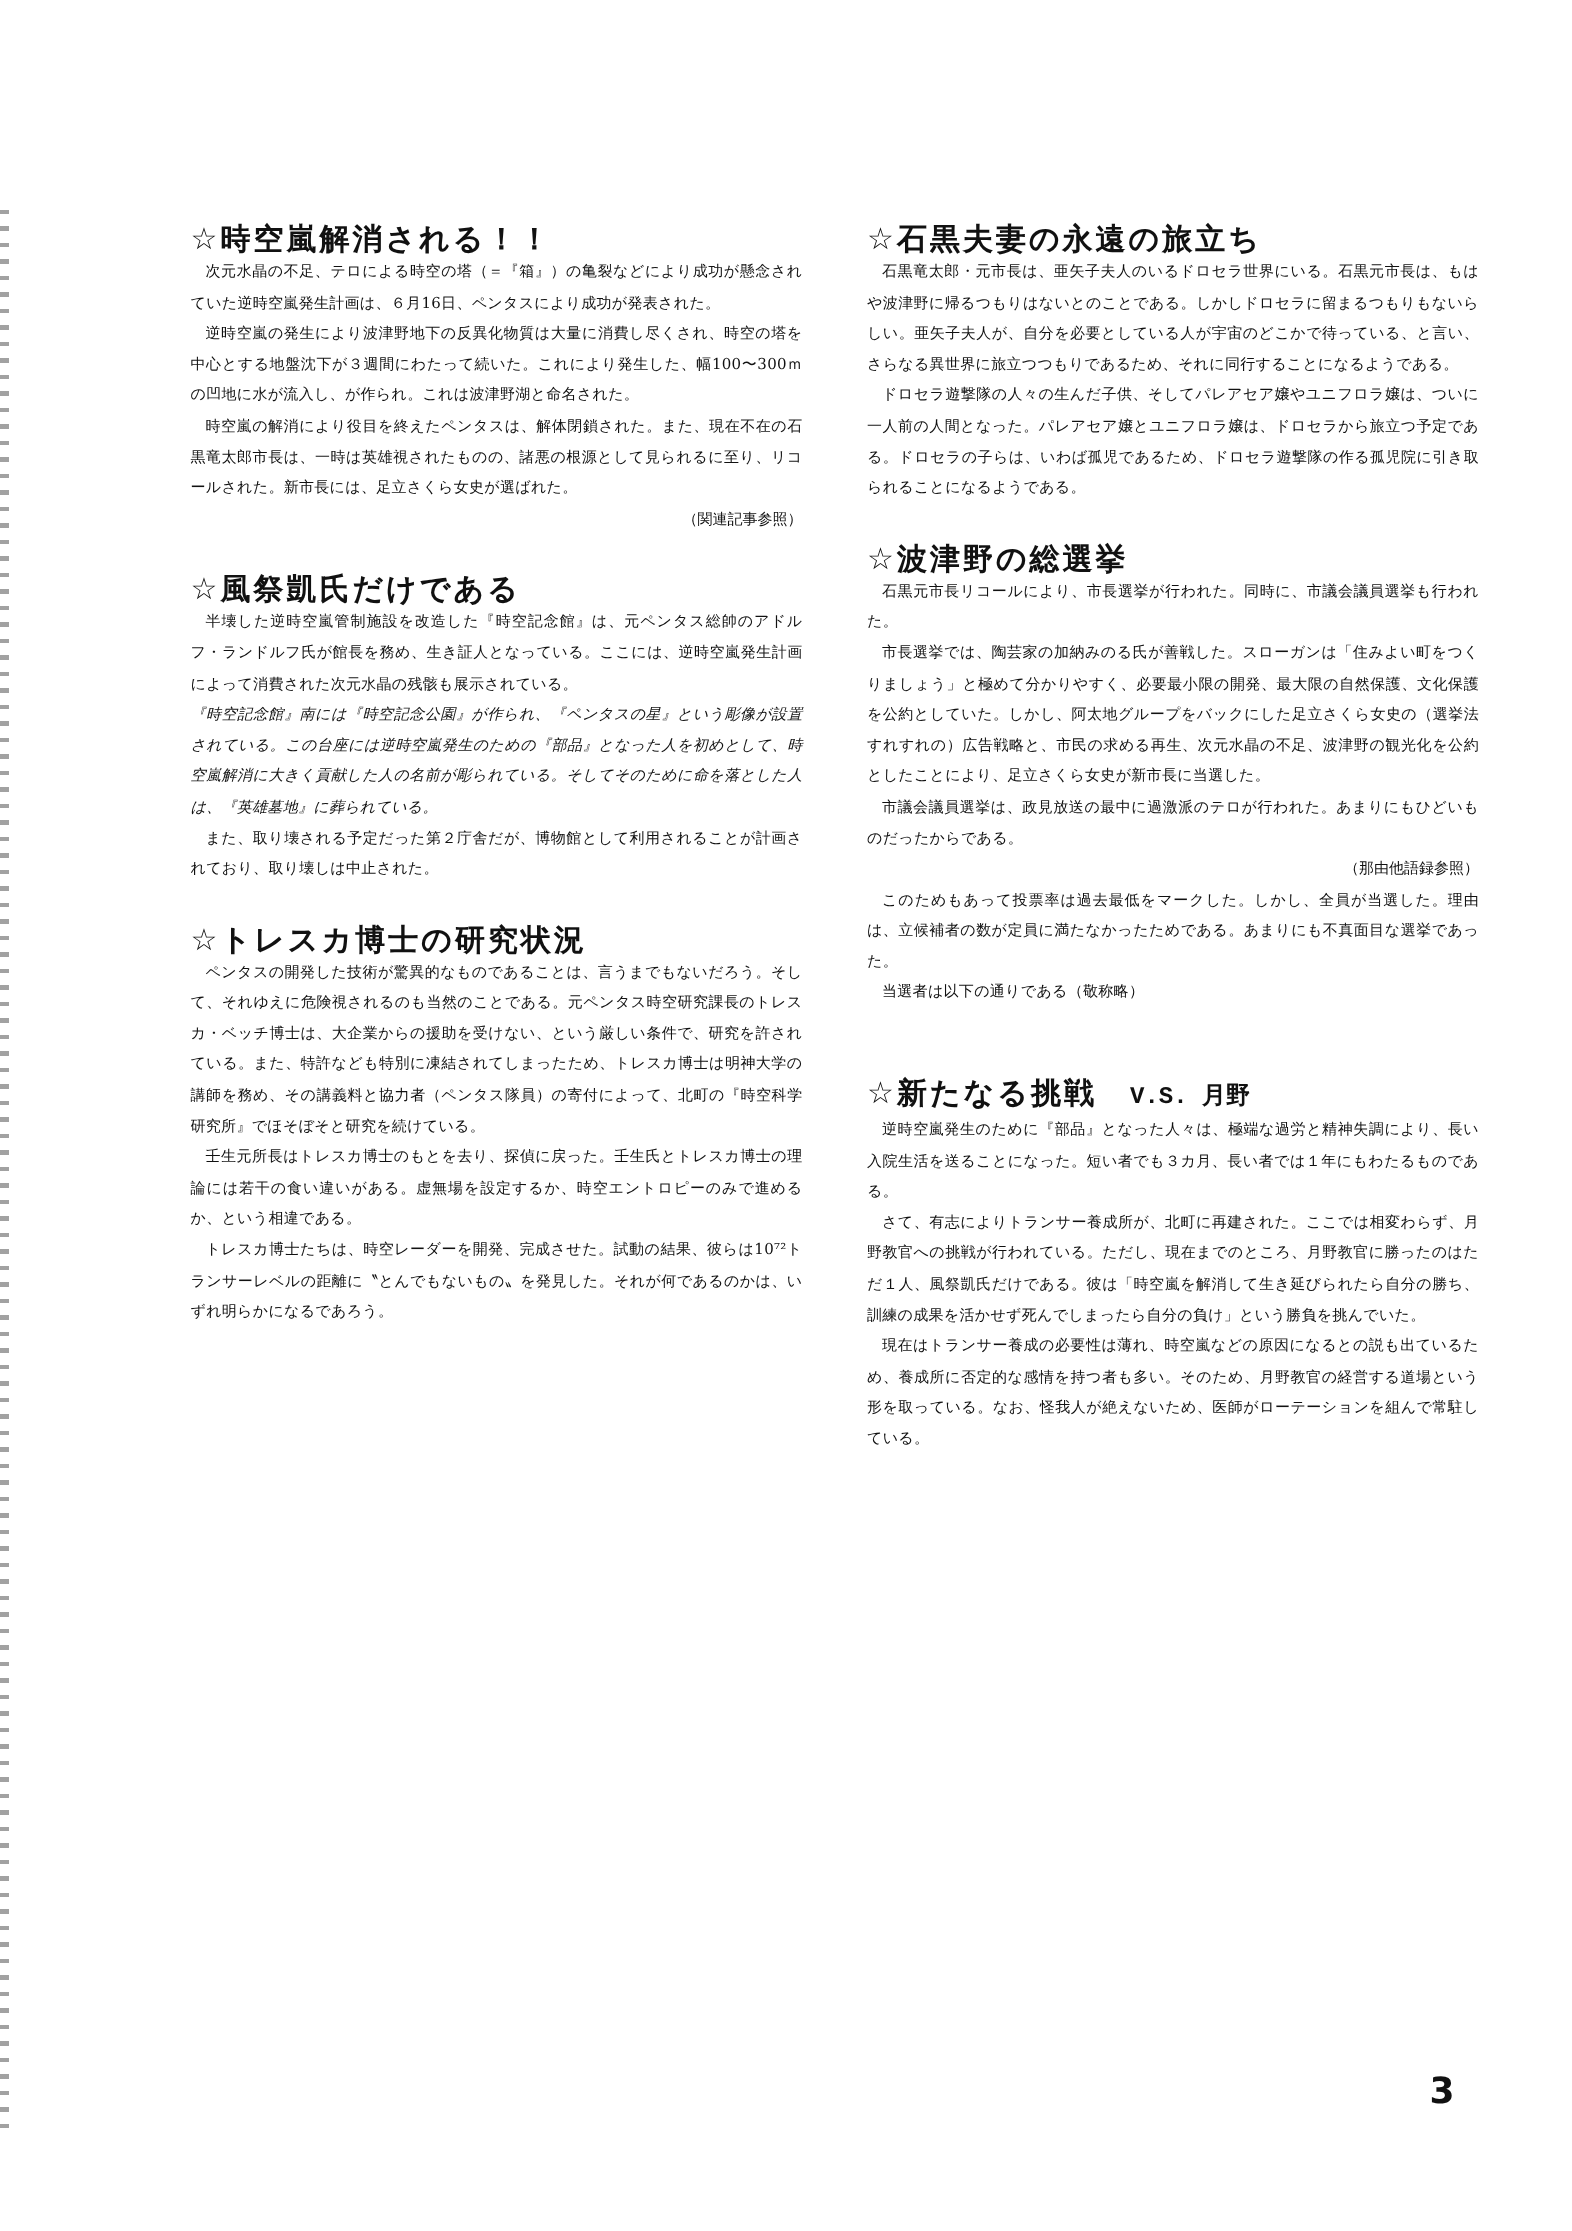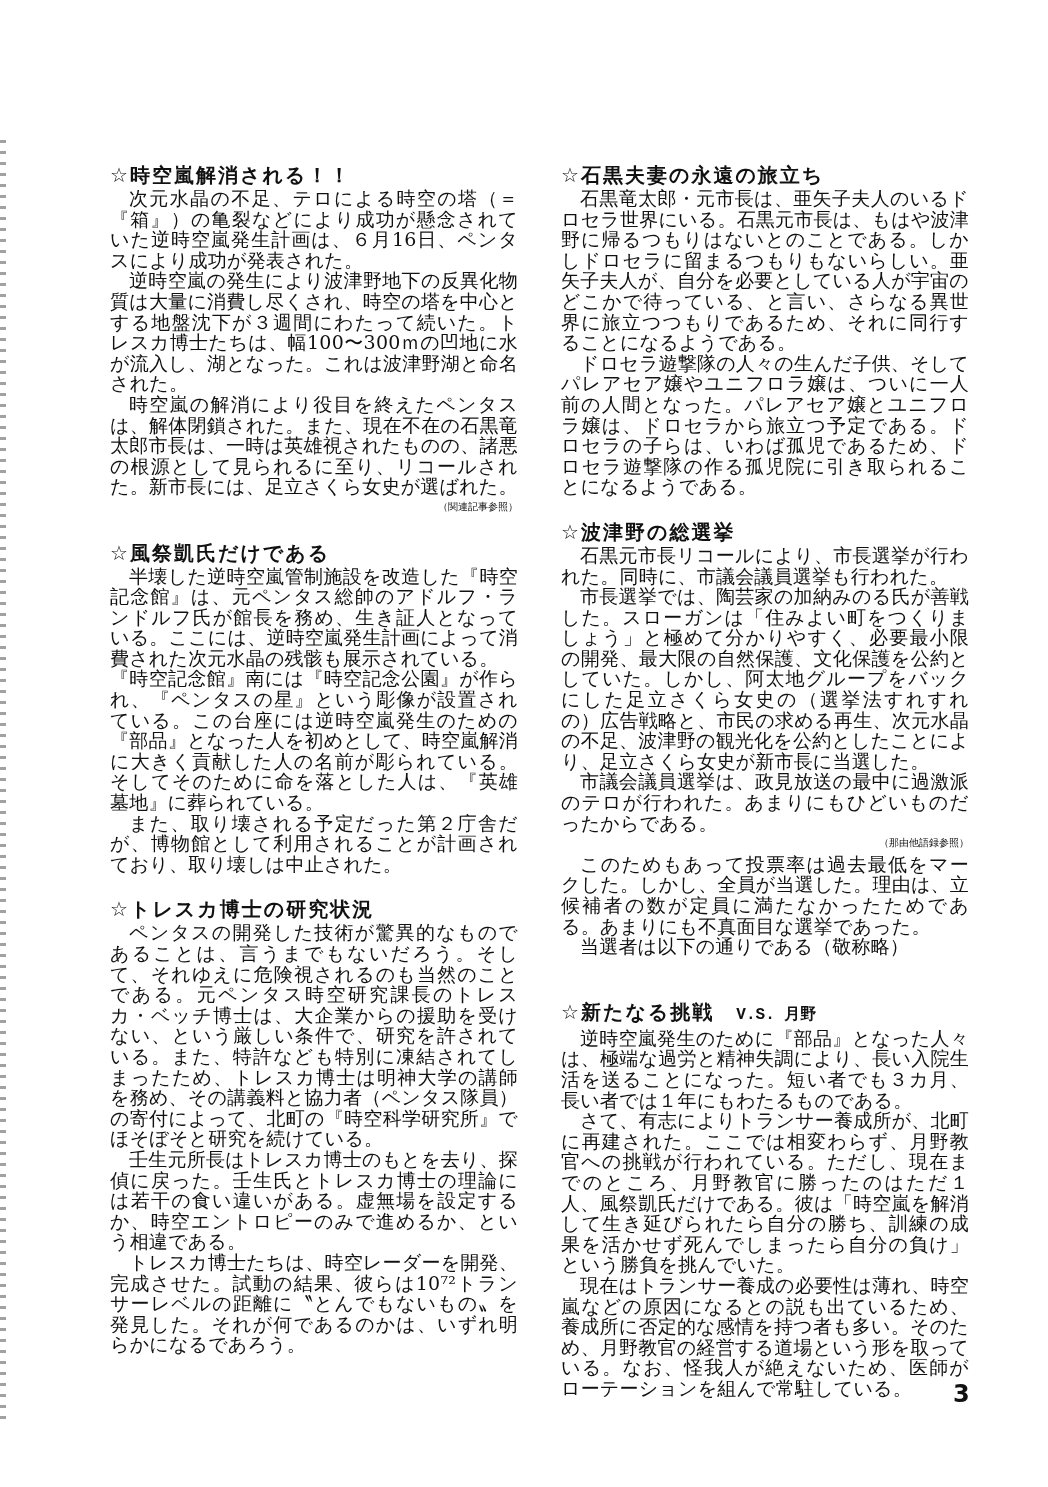--- a/index.html
+++ b/index.html
@@ -7,60 +7,60 @@
       width: 1048px; height: 1487px; position: relative; overflow: hidden;
       font-family: "DejaVu Serif", "Liberation Serif", serif;
       color: #111111;
     }
     .scan-edge {
       position: absolute; left: 0; top: 140px; width: 6px; height: 1280px;
       background: repeating-linear-gradient(to bottom, #555 0px, #555 3px, transparent 3px, transparent 11px);
       opacity: 0.55;
     }
     .column {
-      position: absolute; top: 162px; width: 408px;
+      position: absolute; top: 146px; width: 408px; margin-left: 17px;
     }
     .col-left { left: 110px; }
     .col-right { left: 561px; }
     .article { margin-bottom: 22px; }
     .headline {
       font-family: "DejaVu Sans", "Liberation Sans", sans-serif;
       font-weight: bold; font-size: 20px; line-height: 26px;
       letter-spacing: 2px; margin: 0; white-space: nowrap;
     }
     .headline .byline {
       font-family: Liberation Mono, monospace; font-size: 16px; letter-spacing: 0;
       margin-left: 22px; font-weight: bold;
     }
     .para {
-      font-size: 19px; line-height: 20.6px; margin: 0;
+      font-size: 10px; line-height: 20.6px; margin: 0;
       text-indent: 1em; letter-spacing: 0.2px; text-align: justify;
     }
-    .para.noindent { text-indent: 0; }
+    .para.noindent { text-indent: 0; font-style: italic; }
     .ref {
       font-size: 10px; line-height: 20.6px; text-align: right; margin: 0;
     }
     .spacer { height: 20px; }
     .page-number {
       position: absolute; left: 953px; top: 1380px;
       font-family: "DejaVu Sans", "Liberation Sans", sans-serif;
       font-weight: bold; font-size: 24px;
     }
   </style>
 </head>
 <body>
 
 <div class="scan-edge"></div>
 
 <div class="column col-left">
 
   <div class="article">
     <h2 class="headline">☆時空嵐解消される！！</h2>
     <p class="para">次元水晶の不足、テロによる時空の塔（＝『箱』）の亀裂などにより成功が懸念されていた逆時空嵐発生計画は、６月16日、ペンタスにより成功が発表された。</p>
-    <p class="para">逆時空嵐の発生により波津野地下の反異化物質は大量に消費し尽くされ、時空の塔を中心とする地盤沈下が３週間にわたって続いた。トレスカ博士たちは、幅100〜300ｍの凹地に水が流入し、湖となった。これは波津野湖と命名された。</p>
+    <p class="para">逆時空嵐の発生により波津野地下の反異化物質は大量に消費し尽くされ、時空の塔を中心とする地盤沈下が３週間にわたって続いた。これにより発生した、幅100〜300ｍの凹地に水が流入し、が作られ。これは波津野湖と命名された。</p>
     <p class="para">時空嵐の解消により役目を終えたペンタスは、解体閉鎖された。また、現在不在の石黒竜太郎市長は、一時は英雄視されたものの、諸悪の根源として見られるに至り、リコールされた。新市長には、足立さくら女史が選ばれた。</p>
     <p class="ref">（関連記事参照）</p>
   </div>
 
   <div class="article">
     <h2 class="headline">☆風祭凱氏だけである</h2>
     <p class="para">半壊した逆時空嵐管制施設を改造した『時空記念館』は、元ペンタス総帥のアドルフ・ランドルフ氏が館長を務め、生き証人となっている。ここには、逆時空嵐発生計画によって消費された次元水晶の残骸も展示されている。</p>
     <p class="para noindent">『時空記念館』南には『時空記念公園』が作られ、『ペンタスの星』という彫像が設置されている。この台座には逆時空嵐発生のための『部品』となった人を初めとして、時空嵐解消に大きく貢献した人の名前が彫られている。そしてそのために命を落とした人は、『英雄墓地』に葬られている。</p>
     <p class="para">また、取り壊される予定だった第２庁舎だが、博物館として利用されることが計画されており、取り壊しは中止された。</p>
   </div>

